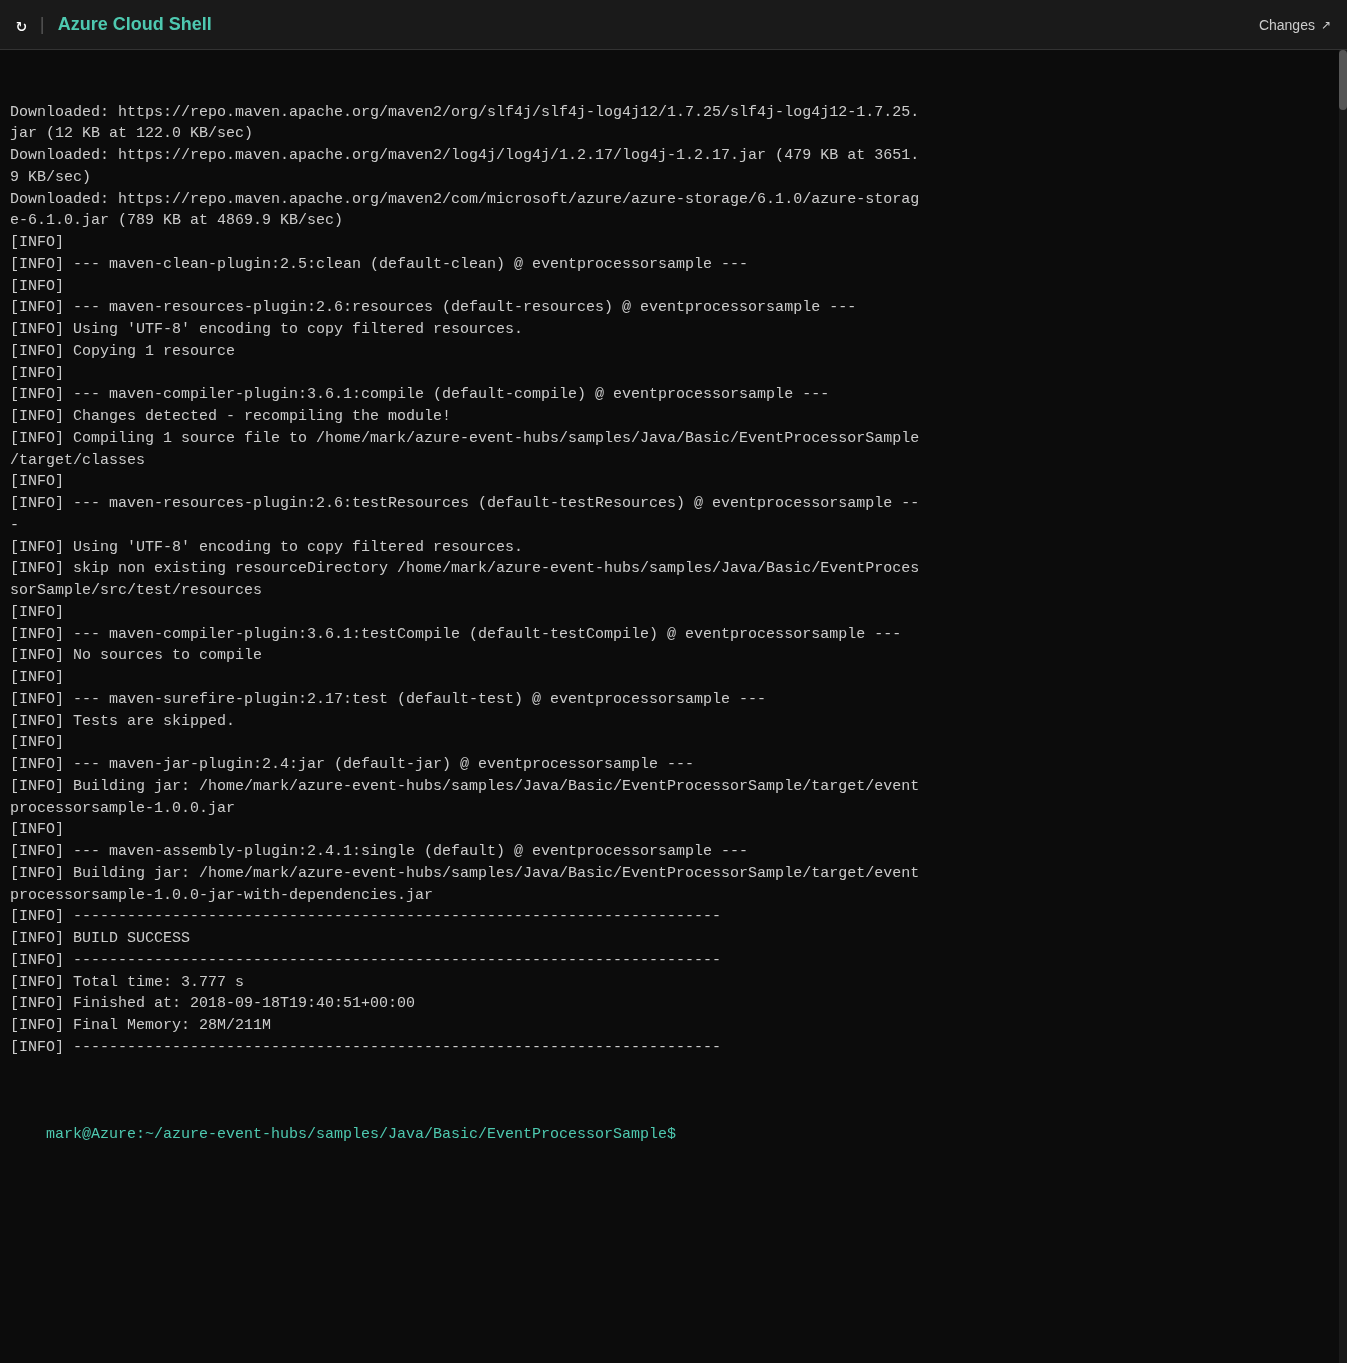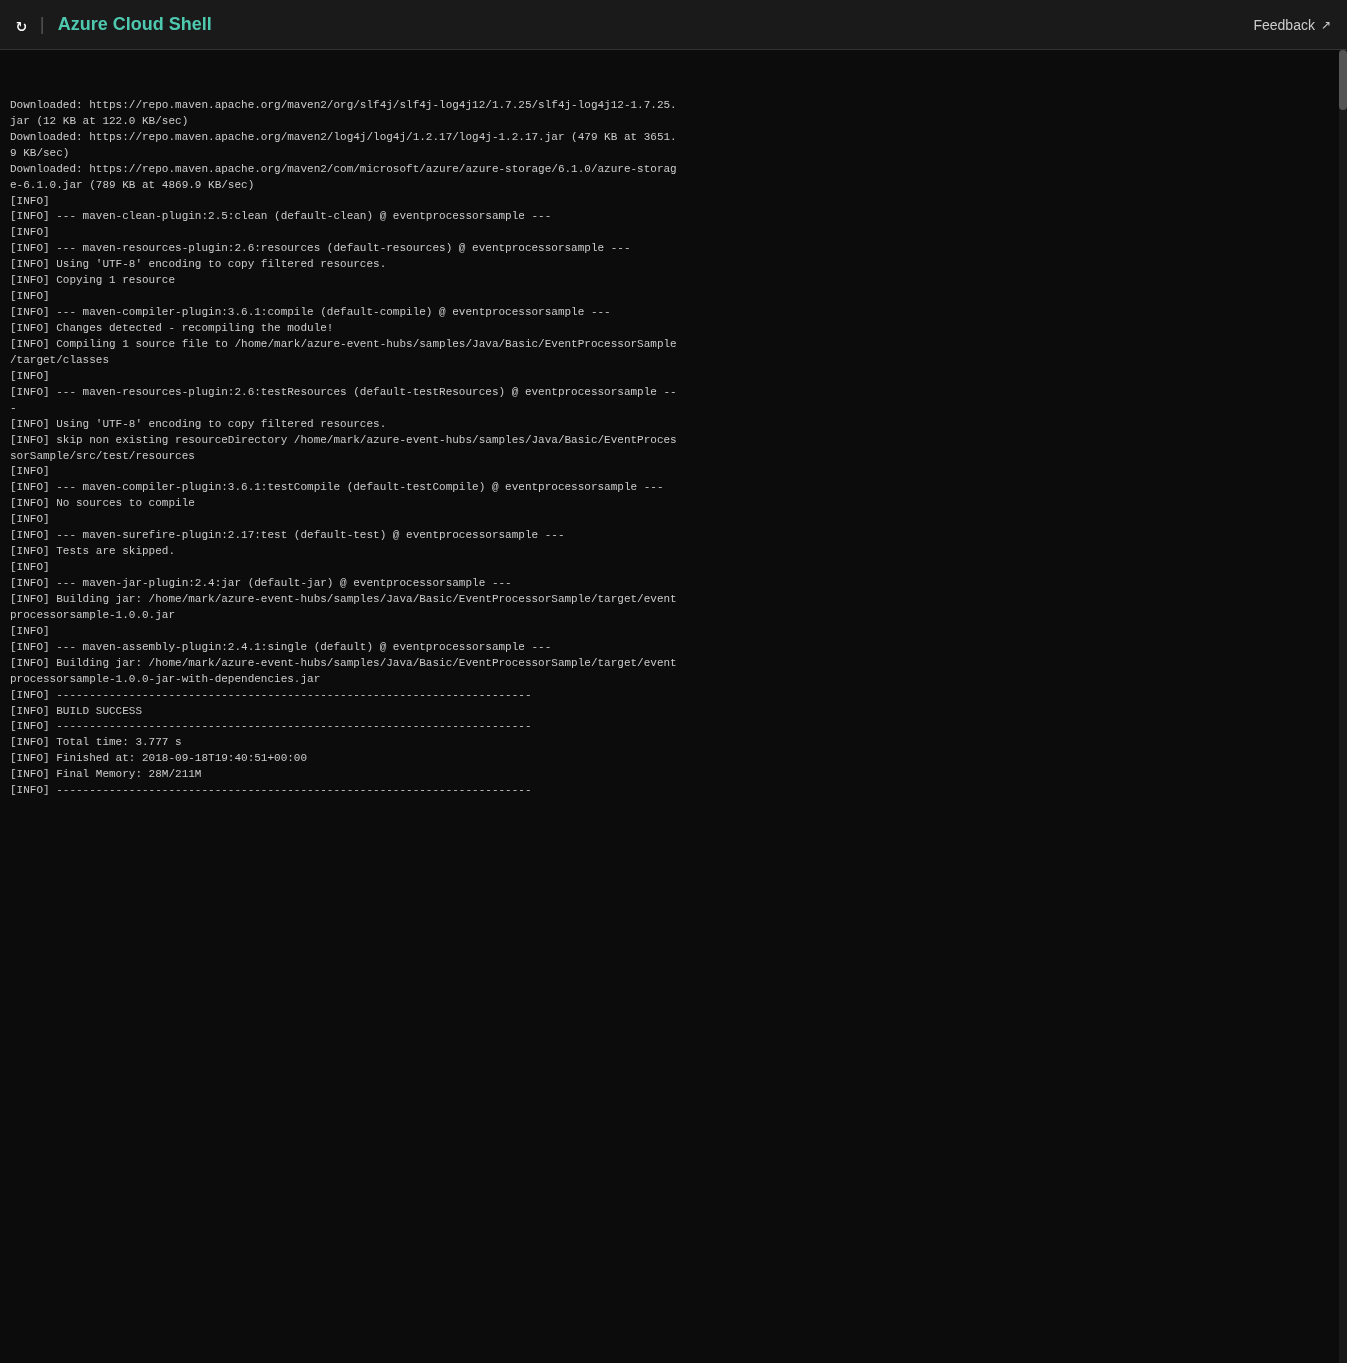--- a/index.html
+++ b/index.html
@@ -62,23 +62,23 @@
       border: none;
     }
 
     .external-icon {
       font-size: 12px;
     }
 
     .terminal {
       background: #0c0c0c;
       color: #cccccc;
-      font-size: 11px;
+      font-size: 15px;
       line-height: 1.45;
-      padding: 16px 10px;
+      padding: 8px 10px;
       height: calc(1363px - 50px);
       overflow: hidden;
       white-space: pre-wrap;
       word-break: break-all;
     }
 
     .terminal-content {
       font-family: 'Courier New', Courier, monospace;
     }
 
@@ -116,27 +116,27 @@
 </head>
 <body>
 
 <div class="title-bar">
   <div class="title-bar-left">
     <span class="refresh-icon">↻</span>
     <span class="divider">|</span>
     <span class="title-text">Azure Cloud Shell</span>
   </div>
   <button class="feedback-btn">
-    <span>Feedback</span>
+    <span>Changes</span>
     <span class="external-icon">↗</span>
   </button>
 </div>
 
 <div class="terminal">
   <div class="terminal-content" id="terminal-lines"><span class="line">Downloaded: https://repo.maven.apache.org/maven2/org/slf4j/slf4j-log4j12/1.7.25/slf4j-log4j12-1.7.25.</span><span class="line">jar (12 KB at 122.0 KB/sec)</span><span class="line">Downloaded: https://repo.maven.apache.org/maven2/log4j/log4j/1.2.17/log4j-1.2.17.jar (479 KB at 3651.</span><span class="line">9 KB/sec)</span><span class="line">Downloaded: https://repo.maven.apache.org/maven2/com/microsoft/azure/azure-storage/6.1.0/azure-storag</span><span class="line">e-6.1.0.jar (789 KB at 4869.9 KB/sec)</span><span class="line">[INFO]</span><span class="line">[INFO] --- maven-clean-plugin:2.5:clean (default-clean) @ eventprocessorsample ---</span><span class="line">[INFO]</span><span class="line">[INFO] --- maven-resources-plugin:2.6:resources (default-resources) @ eventprocessorsample ---</span><span class="line">[INFO] Using 'UTF-8' encoding to copy filtered resources.</span><span class="line">[INFO] Copying 1 resource</span><span class="line">[INFO]</span><span class="line">[INFO] --- maven-compiler-plugin:3.6.1:compile (default-compile) @ eventprocessorsample ---</span><span class="line">[INFO] Changes detected - recompiling the module!</span><span class="line">[INFO] Compiling 1 source file to /home/mark/azure-event-hubs/samples/Java/Basic/EventProcessorSample</span><span class="line">/target/classes</span><span class="line">[INFO]</span><span class="line">[INFO] --- maven-resources-plugin:2.6:testResources (default-testResources) @ eventprocessorsample --</span><span class="line">-</span><span class="line">[INFO] Using 'UTF-8' encoding to copy filtered resources.</span><span class="line">[INFO] skip non existing resourceDirectory /home/mark/azure-event-hubs/samples/Java/Basic/EventProces</span><span class="line">sorSample/src/test/resources</span><span class="line">[INFO]</span><span class="line">[INFO] --- maven-compiler-plugin:3.6.1:testCompile (default-testCompile) @ eventprocessorsample ---</span><span class="line">[INFO] No sources to compile</span><span class="line">[INFO]</span><span class="line">[INFO] --- maven-surefire-plugin:2.17:test (default-test) @ eventprocessorsample ---</span><span class="line">[INFO] Tests are skipped.</span><span class="line">[INFO]</span><span class="line">[INFO] --- maven-jar-plugin:2.4:jar (default-jar) @ eventprocessorsample ---</span><span class="line">[INFO] Building jar: /home/mark/azure-event-hubs/samples/Java/Basic/EventProcessorSample/target/event</span><span class="line">processorsample-1.0.0.jar</span><span class="line">[INFO]</span><span class="line">[INFO] --- maven-assembly-plugin:2.4.1:single (default) @ eventprocessorsample ---</span><span class="line">[INFO] Building jar: /home/mark/azure-event-hubs/samples/Java/Basic/EventProcessorSample/target/event</span><span class="line">processorsample-1.0.0-jar-with-dependencies.jar</span><span class="line">[INFO] ------------------------------------------------------------------------</span><span class="line">[INFO] BUILD SUCCESS</span><span class="line">[INFO] ------------------------------------------------------------------------</span><span class="line">[INFO] Total time: 3.777 s</span><span class="line">[INFO] Finished at: 2018-09-18T19:40:51+00:00</span><span class="line">[INFO] Final Memory: 28M/211M</span><span class="line">[INFO] ------------------------------------------------------------------------</span></div>
   <div>
-    <span class="prompt-dollar" id="prompt-suffix"> </span>
+    <span class="prompt-path" id="prompt-text">mark@Azure:~/azure-event-hubs/samples/Java/Basic/EventProcessorSample$</span><span class="prompt-dollar" id="prompt-suffix"> </span>
   </div>
 </div>
 
 <div class="scrollbar-track">
   <div class="scrollbar-thumb"></div>
 </div>
 
 </body></html>

